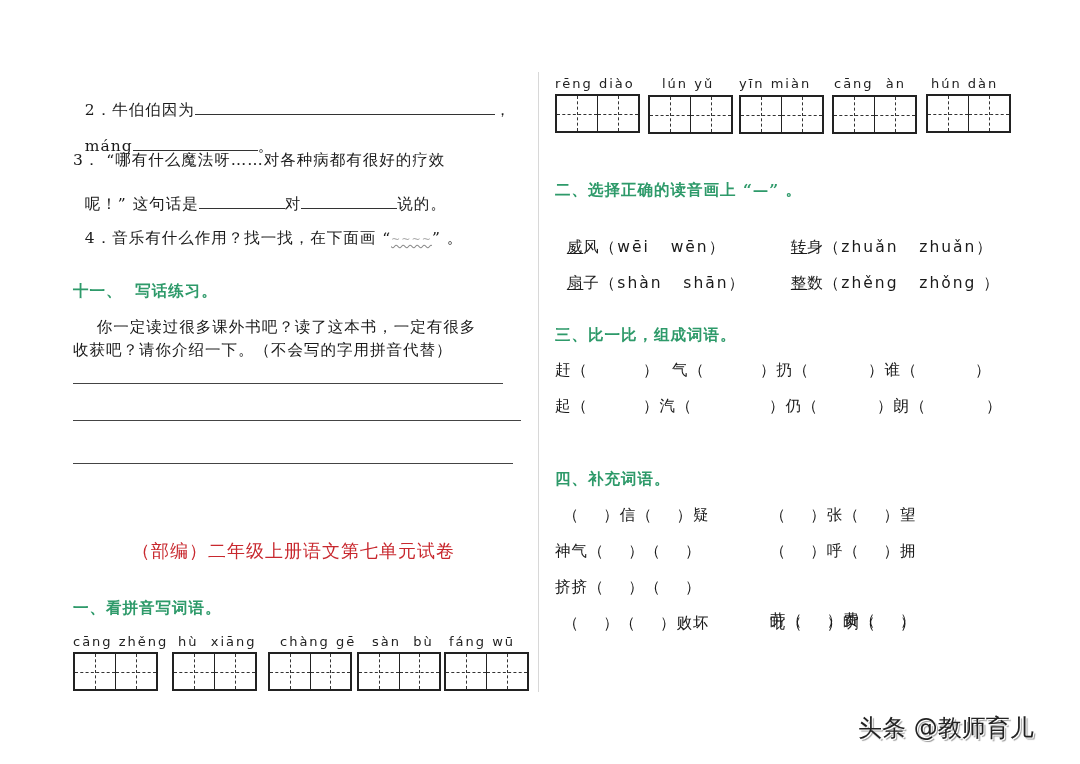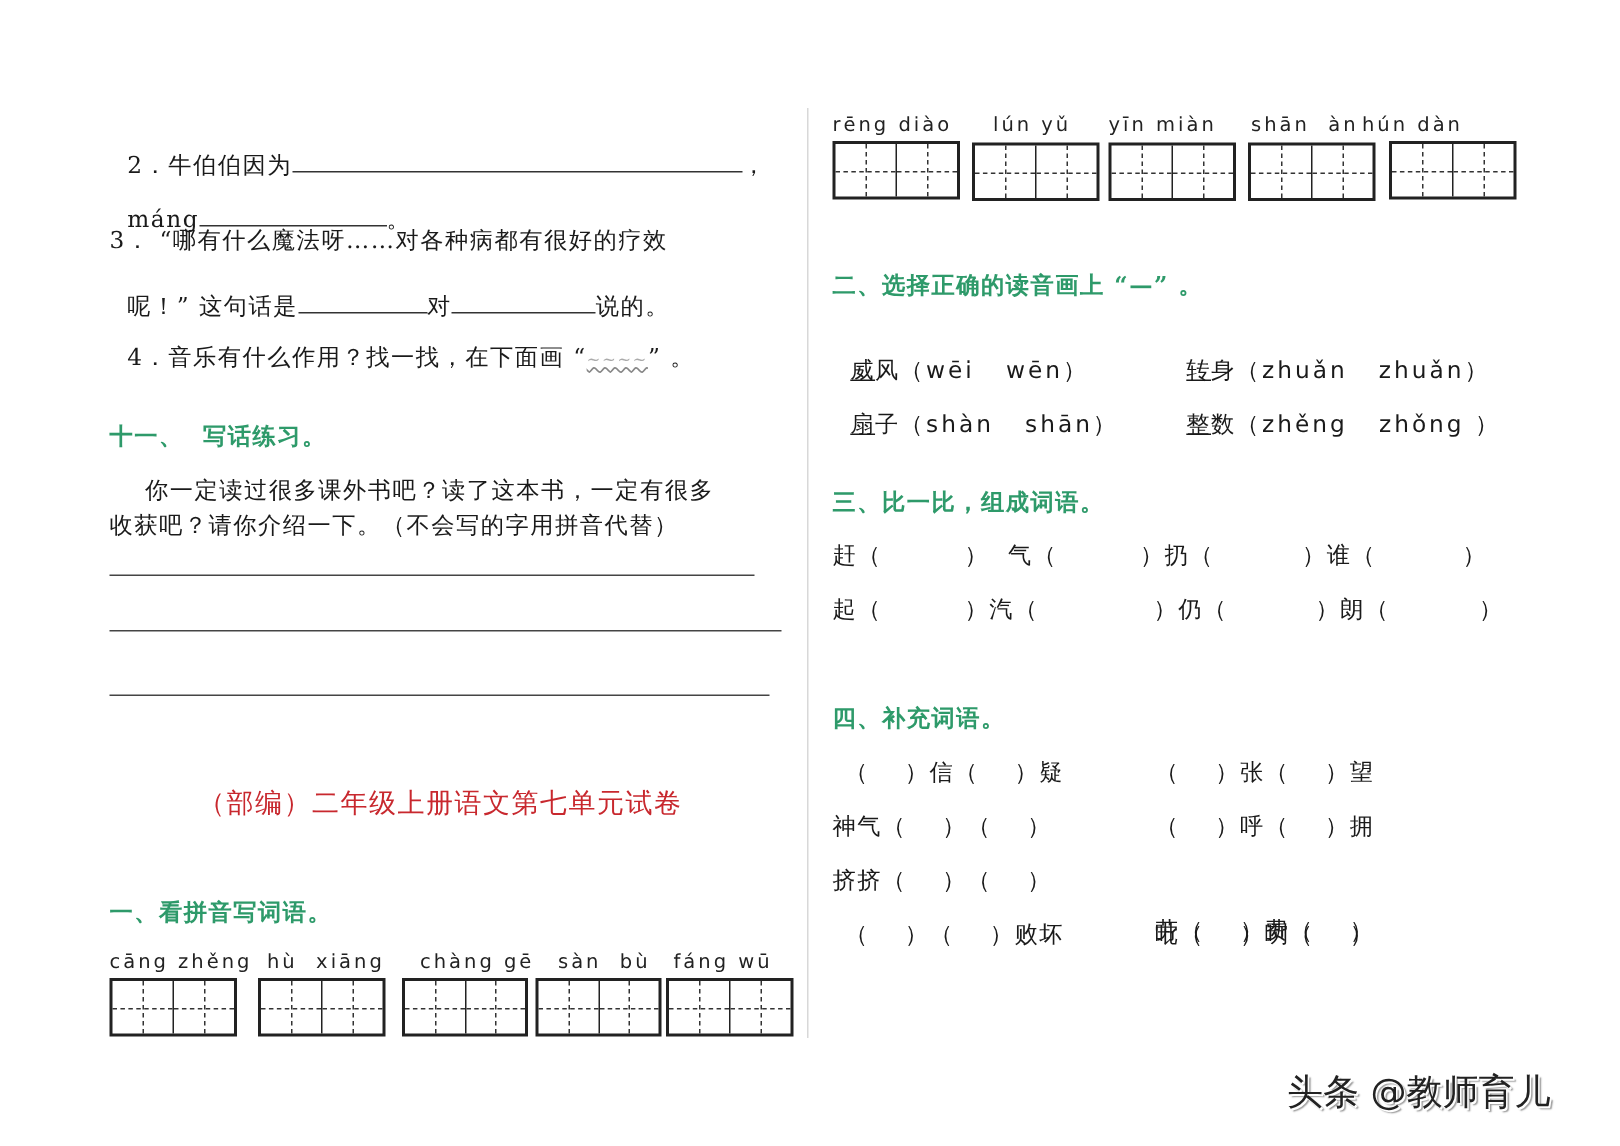--- a/index.html
+++ b/index.html
@@ -49,21 +49,21 @@
 </div>
 
 <div class="abs green" style="left:73px; top:281px;">十一、  写话练习。</div>
 <div class="abs txt" style="left:73px; top:317px;">    你一定读过很多课外书吧？读了这本书，一定有很多</div>
 <div class="abs txt" style="left:73px; top:340px;">收获吧？请你介绍一下。（不会写的字用拼音代替）</div>
 
 <div class="wline" style="left:73px; top:383px; width:430px;"></div>
 <div class="wline" style="left:73px; top:420px; width:448px;"></div>
 <div class="wline" style="left:73px; top:463px; width:440px;"></div>
 
-<div class="abs title" style="left:132px; top:523px;">（部编）二年级上册语文第七单元试卷</div>
+<div class="abs title" style="left:132px; top:539px;">（部编）二年级上册语文第七单元试卷</div>
 
 <div class="abs green" style="left:73px; top:598px;">一、看拼音写词语。</div>
 
 <div class="pinyin" style="left:73px; top:634px;">cāng zhěng</div>
 <div class="grid" style="left:73px; top:652px; width:85px;">
     <div class="cell"></div>
     <div class="cell"></div>
   </div>
 
 <div class="pinyin" style="left:178px; top:634px;">hù  xiāng</div>
@@ -103,27 +103,27 @@
     <div class="cell"></div>
     <div class="cell"></div>
   </div>
 
 <div class="pinyin" style="left:739px; top:76px;">yīn miàn</div>
 <div class="grid" style="left:739px; top:95px; width:85px;">
     <div class="cell"></div>
     <div class="cell"></div>
   </div>
 
-<div class="pinyin" style="left:834px; top:76px;">shān  àn</div>
+<div class="pinyin" style="left:834px; top:76px;">cāng  àn</div>
 <div class="grid" style="left:832px; top:95px; width:85px;">
     <div class="cell"></div>
     <div class="cell"></div>
   </div>
 
-<div class="pinyin" style="left:908px; top:76px;">hún dàn</div>
+<div class="pinyin" style="left:931px; top:76px;">hún dàn</div>
 <div class="grid" style="left:926px; top:94px; width:85px;">
     <div class="cell"></div>
     <div class="cell"></div>
   </div>
 
 <div class="abs green" style="left:555px; top:180px;">二、选择正确的读音画上 “—” 。</div>
 
 <div class="abs txt" style="left:555px; top:217px;">
   <span class="ul">威</span><span>风</span><span class="py">（wēi   wēn）</span>
 </div>

